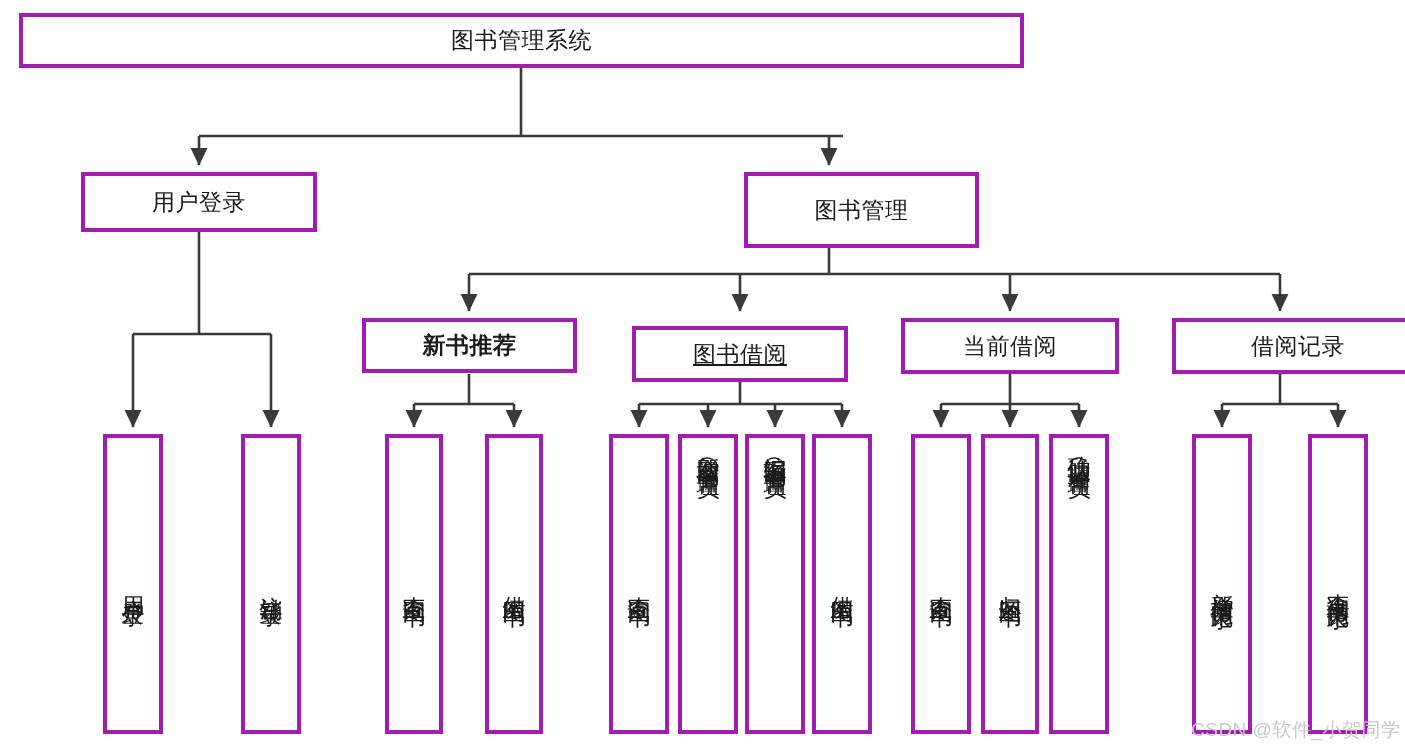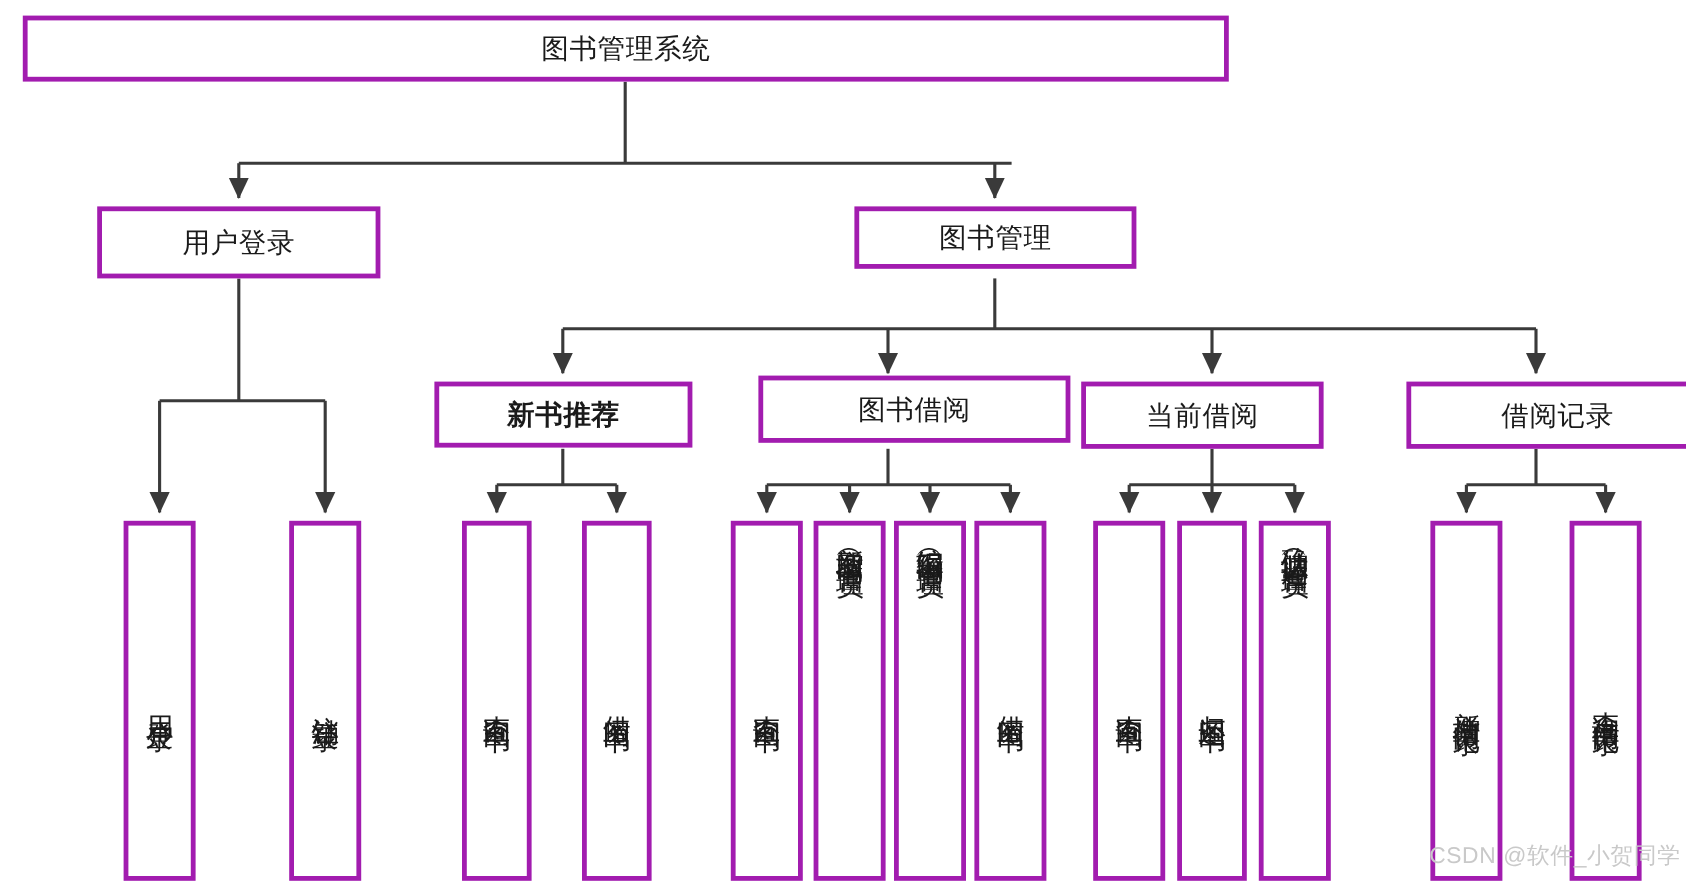--- a/index.html
+++ b/index.html
@@ -134,33 +134,33 @@
   </svg>
 
   <div class="node root horiz" style="left:19px; top:13px; width:1005px; height:55px;">
     <span class="label">图书管理系统</span>
   </div>
 
   <div class="node horiz" style="left:81px; top:172px; width:236px; height:60px;">
     <span class="label">用户登录</span>
   </div>
 
-  <div class="node horiz" style="left:712px; top:172px; width:235px; height:52px;">
+  <div class="node horiz" style="left:744px; top:172px; width:235px; height:76px;">
     <span class="label">图书管理</span>
   </div>
 
   <div class="node horiz" style="left:362px; top:318px; width:215px; height:55px;font-weight:bold;">
     <span class="label">新书推荐</span>
   </div>
 
-  <div class="node horiz" style="left:632px; top:313px; width:260px; height:56px;">
+  <div class="node horiz" style="left:632px; top:326px; width:216px; height:56px;text-decoration:underline;">
     <span class="label">图书借阅</span>
   </div>
 
-  <div class="node horiz" style="left:901px; top:318px; width:202px; height:56px;">
+  <div class="node horiz" style="left:901px; top:318px; width:218px; height:56px;">
     <span class="label">当前借阅</span>
   </div>
 
   <div class="node horiz" style="left:1172px; top:318px; width:252px; height:56px;">
     <span class="label">借阅记录</span>
   </div>
 
   <div class="node vert mid" style="left:103px; top:434px; width:60px; height:300px;">
     <span class="label">用户登录</span>
   </div>
@@ -206,15 +206,15 @@
   </div>
 
   <div class="node vert mid" style="left:1192px; top:434px; width:60px; height:300px;">
     <span class="label">新增借阅记录</span>
   </div>
 
   <div class="node vert mid" style="left:1308px; top:434px; width:60px; height:300px;">
     <span class="label">查询借阅记录</span>
   </div>
 
-  <div class="watermark" style="left:1191px; top:700px;">CSDN @软件_小贺同学</div>
+  <div class="watermark" style="left:1191px; top:717px;">CSDN @软件_小贺同学</div>
 
 </div>
 
 </body></html>

